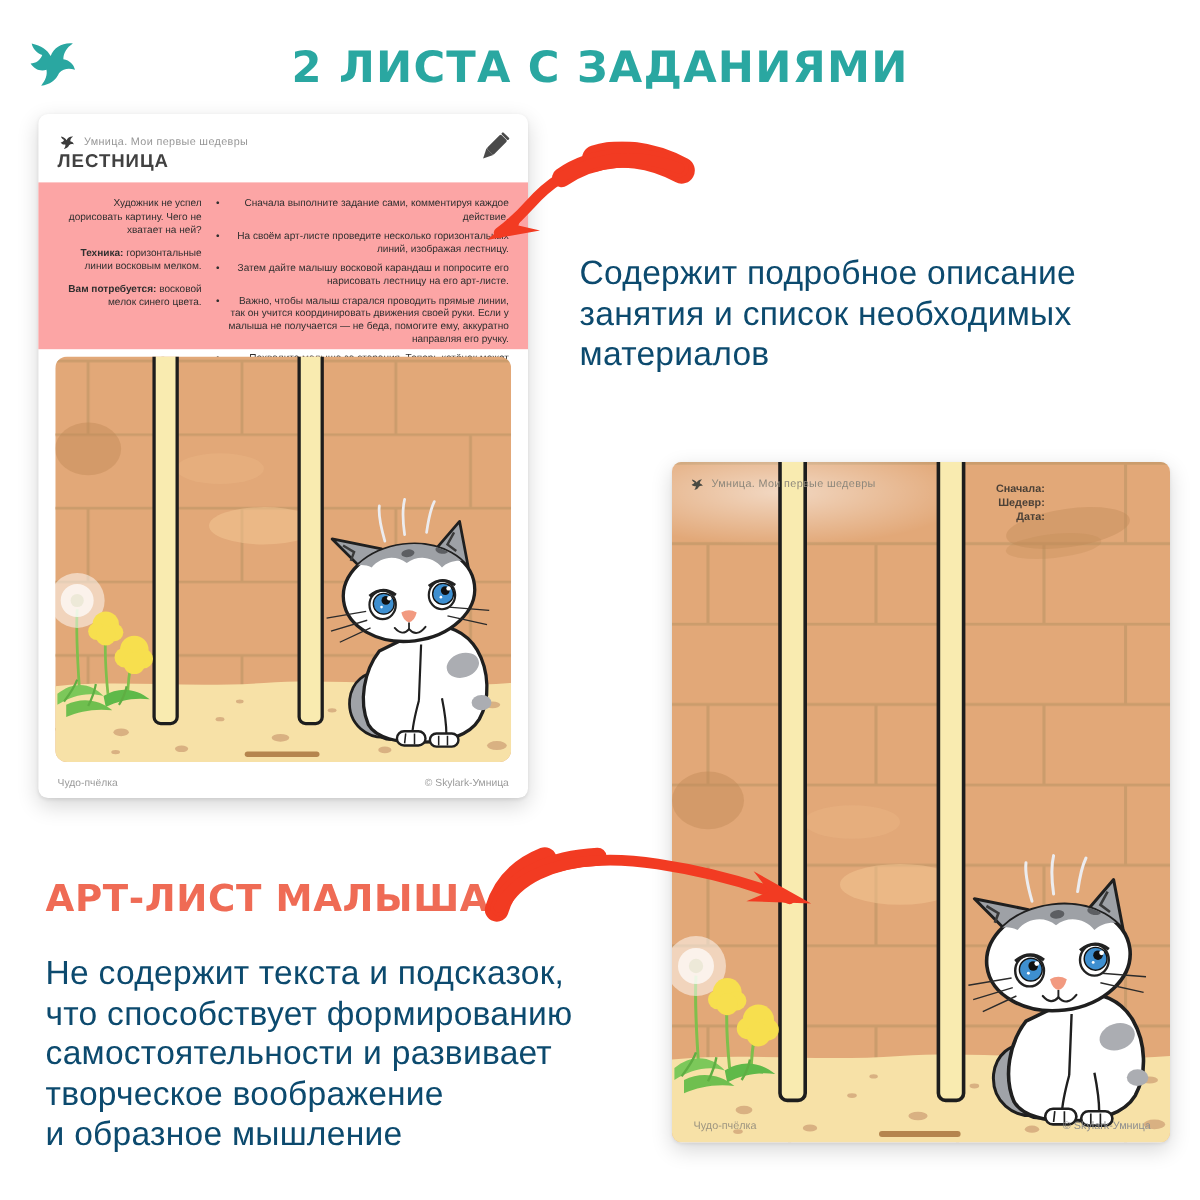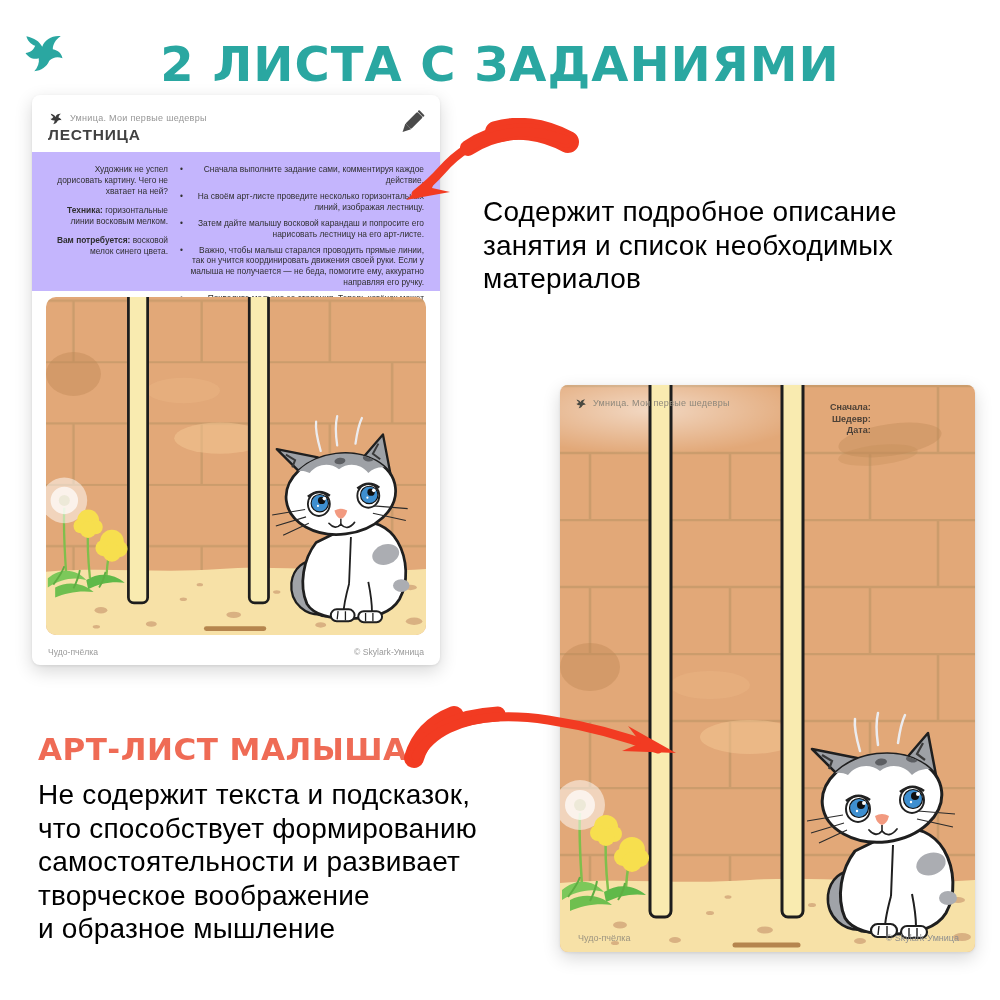--- a/index.html
+++ b/index.html
@@ -2,36 +2,36 @@
 <html><head>
 <meta charset="utf-8">
 <style>
   html,body{margin:0;padding:0;background:#ffffff;}
   .poster{position:relative;width:1000px;height:1000px;background:#fff;overflow:hidden;
           font-family:"Liberation Sans",sans-serif;}
 
   
   .page-logo{position:absolute;left:22px;top:30px;width:44px;height:44px;}
   .page-title{position:absolute;left:0;top:36px;width:100%;text-align:center;
-      font-family:"DejaVu Sans",sans-serif;font-weight:bold;font-size:48px;
+      font-family:"DejaVu Sans",sans-serif;font-weight:bold;font-size:36px;
       letter-spacing:1px;color:#2AA7A1;}
 
   
   .card{position:absolute;background:#fff;border-radius:8px;
         box-shadow:0 6px 18px rgba(0,0,0,.16), 0 1px 3px rgba(0,0,0,.08);text-align:right;}
   .card-mom{left:32px;top:95px;width:408px;height:570px;z-index:1;}
   .card-baby{left:560px;top:385px;width:415px;height:567px;overflow:hidden;z-index:1;}
 
   .sheet-bird{position:absolute;left:16px;top:17px;width:16px;height:13px;}
   .sheet-brand{position:absolute;left:38px;top:18px;font-size:9px;color:#969696;letter-spacing:.3px;}
   .sheet-title{position:absolute;left:16px;top:31px;font-size:15.5px;font-weight:bold;
                color:#414141;letter-spacing:.8px;}
   .pencil{position:absolute;right:14px;top:13px;width:30px;height:30px;}
 
-  .note{position:absolute;left:0;top:57px;width:408px;height:139px;background:#c4b5fd;
+  .note{position:absolute;left:0;top:57px;width:408px;height:139px;background:#fca5a5;
         box-sizing:border-box;padding:12px 16px;display:flex;gap:12px;
         font-size:8.4px;line-height:1.3;color:#2f2f2f;}
   .note-left{width:120px;flex:none;}
   .note-left p{margin:0 0 8px 0;}
   .note-steps{flex:1;list-style:none;margin:0;padding:0;}
   .note-steps li{position:relative;padding-left:9px;margin-bottom:5px;}
   .note-steps li::before{content:"•";position:absolute;left:0;top:0;color:#2f2f2f;}
 
   .illus{position:absolute;left:14px;top:202px;width:380px;height:338px;border-radius:10px;
          overflow:hidden;}
@@ -45,21 +45,21 @@
   .baby-fields{position:absolute;left:270px;top:17px;font-size:9px;font-weight:bold;
                color:#4C4137;line-height:11.5px;}
   .baby-foot{position:absolute;left:18px;right:16px;bottom:9px;display:flex;
              justify-content:space-between;font-size:9px;}
   .baby-foot .l{color:#9C9480;} .baby-foot .r{color:#8E8E8E;}
 
   
   .ann{position:absolute;z-index:2;}
   .ann-heading{font-family:"DejaVu Sans",sans-serif;font-weight:bold;font-size:31px;
                color:#EF6B55;letter-spacing:.5px;}
-  .ann-body{margin-top:11px;font-size:28px;line-height:1.2;color:#000000;
+  .ann-body{margin-top:27px;font-size:28px;line-height:1.2;color:#0c4a6e;
             letter-spacing:.2px;white-space:pre-line;}
   .ann-mom{left:483px;top:184px;width:505px;}
   .ann-baby{left:38px;top:731px;width:530px;}
 
   .arrow{position:absolute;z-index:5;pointer-events:none;}
   .arrow-mom{left:398px;top:118px;width:182px;height:96px;}
   .arrow-baby{left:398px;top:698px;width:288px;height:72px;}
 
   .hidden-defs{position:absolute;width:0;height:0;overflow:hidden;}
 </style>

